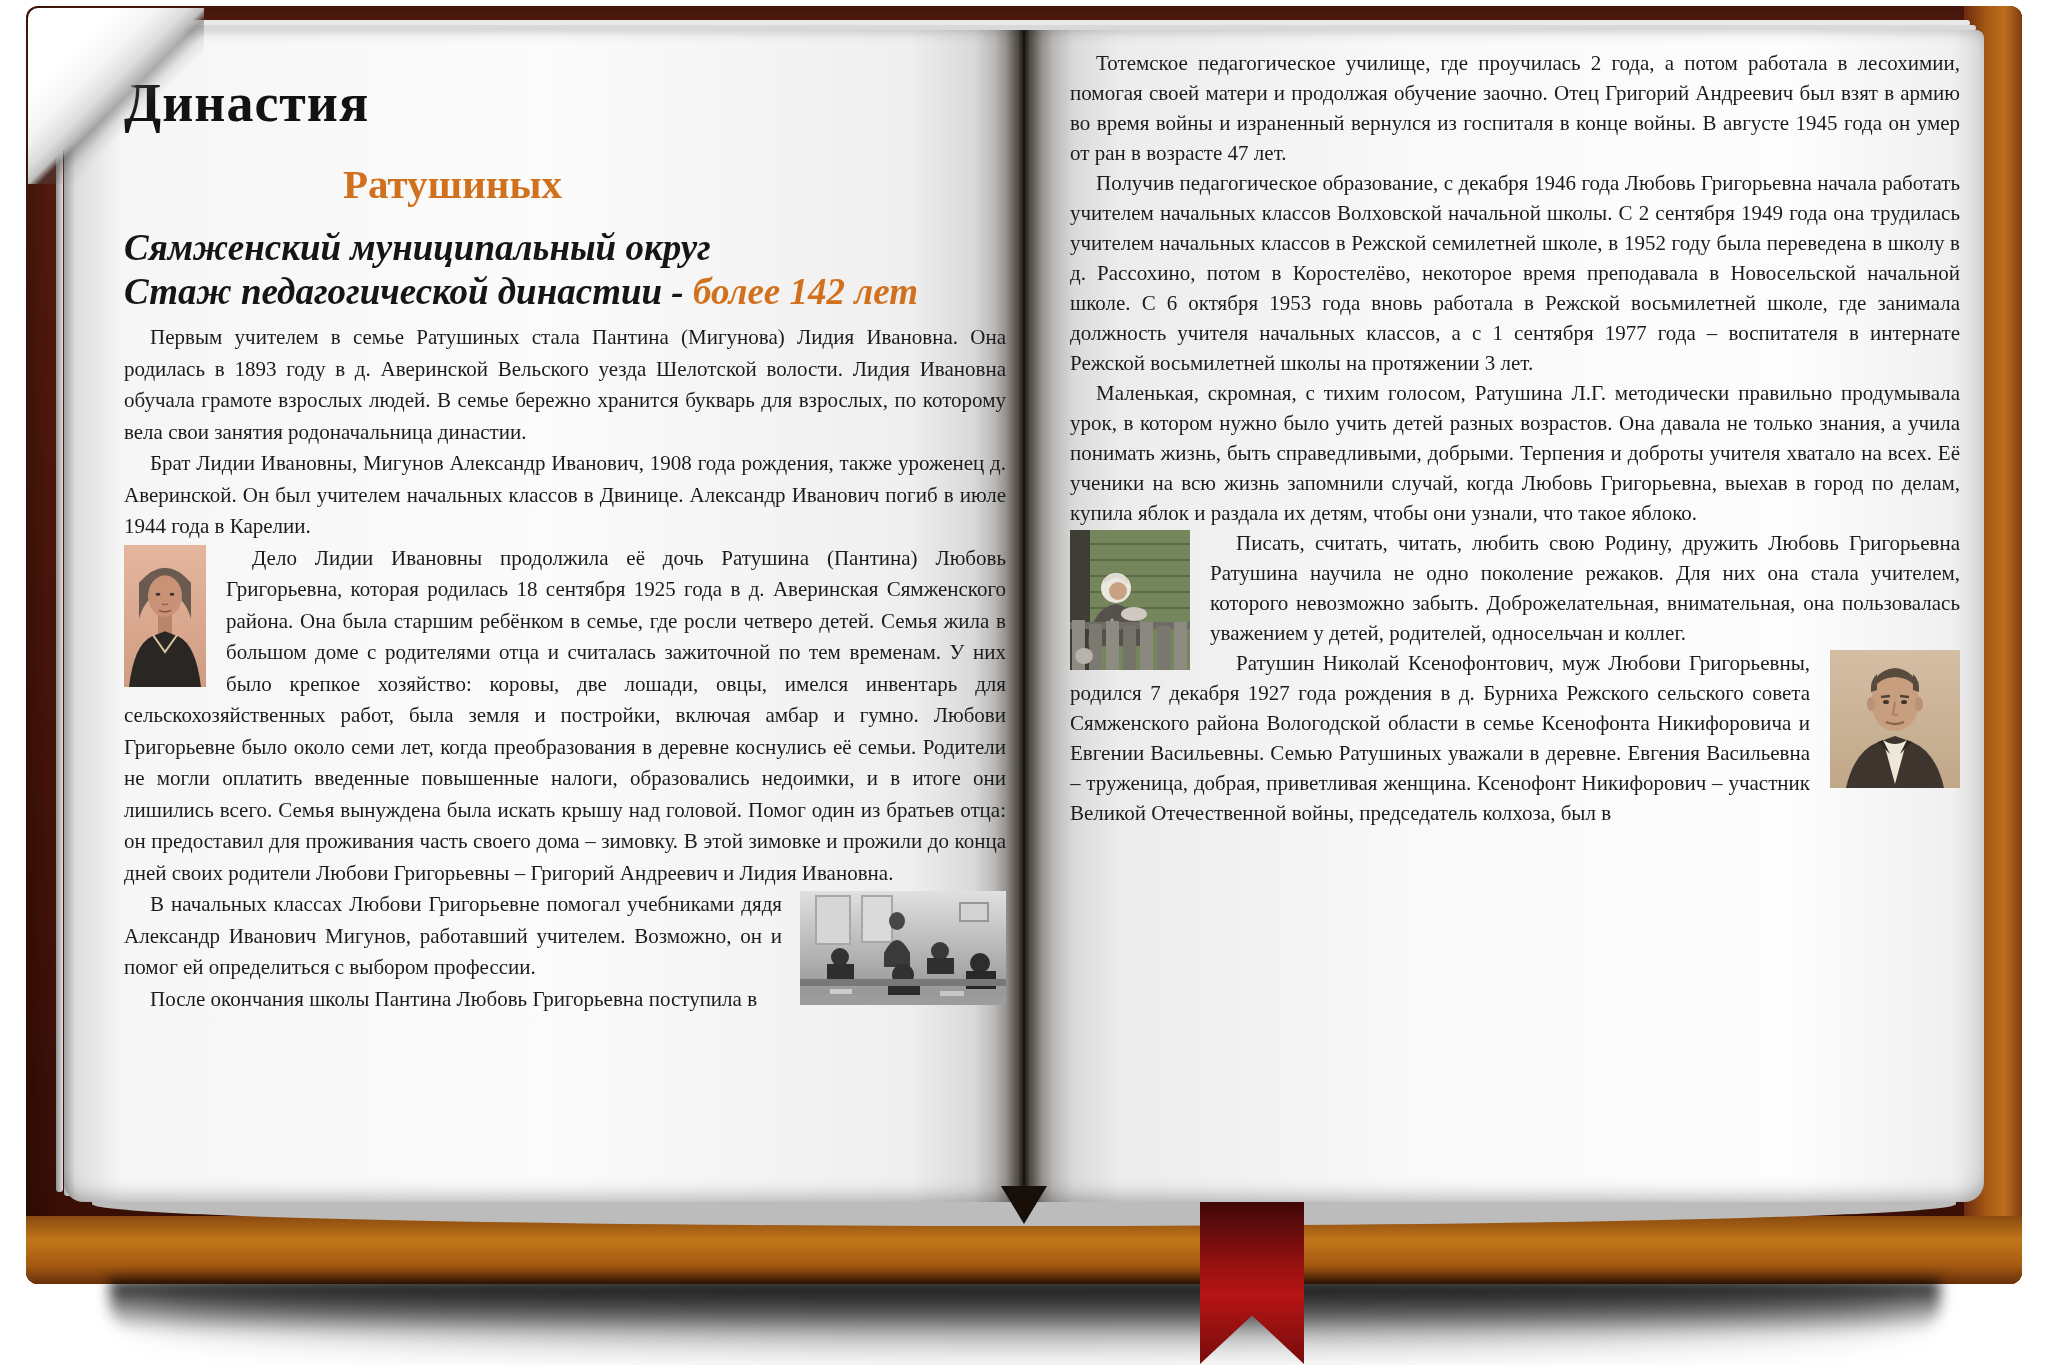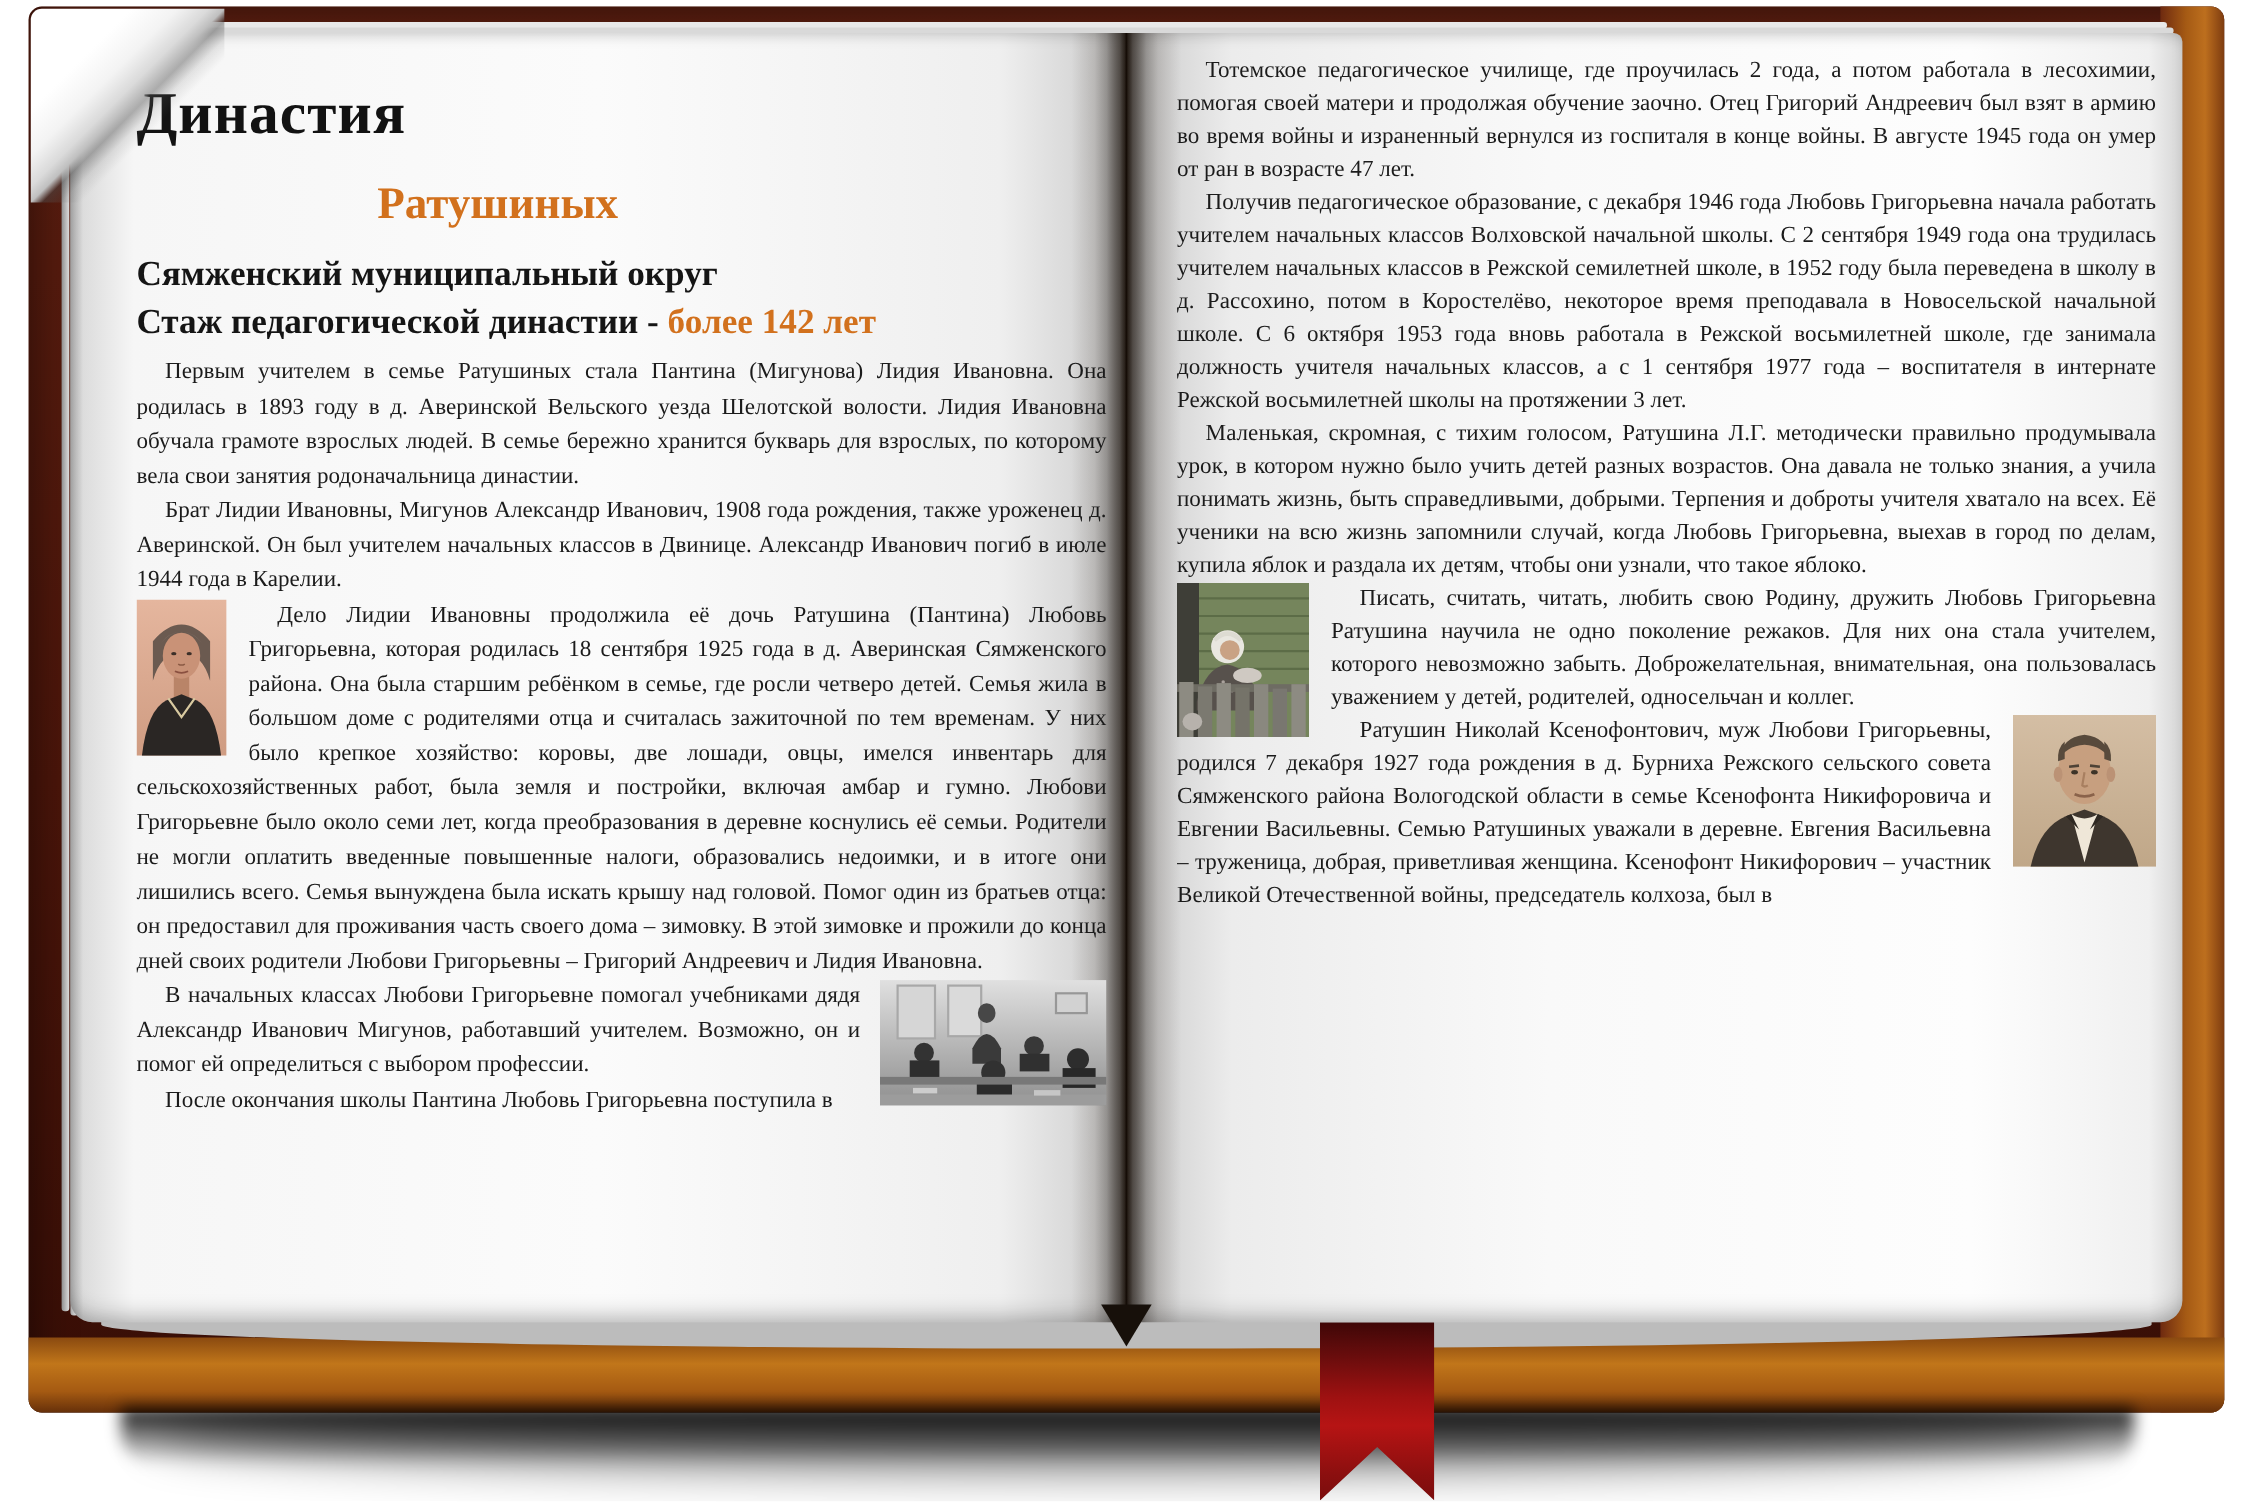--- a/index.html
+++ b/index.html
@@ -64,21 +64,21 @@
   
   .ptext{position:absolute;color:#1b1b1b;overflow:hidden;}
   .ptext p{margin:0;text-align:justify;text-indent:26px;font-size:21px;}
   .left-text{left:124px;top:44px;width:882px;height:1156px;line-height:31.5px;}
   .right-text{left:1070px;top:40px;width:890px;height:1160px;line-height:30px;}
 
   h1.ttl{font-size:54px;line-height:62px;margin:28px 225px 0 0;text-align:left;
          font-weight:bold;color:#121212;letter-spacing:1px;}
   h2.fam{font-size:41px;line-height:56px;margin:22px 225px 0 0;text-align:center;
          font-weight:bold;color:var(--accent-orange,#d2711d);}
-  .subhead{font-size:32px;line-height:44px;font-weight:bold;color:#151515;}
+  .subhead{font-size:37px;line-height:44px;font-weight:bold;color:#151515;font-style:italic;}
   .sub1{margin-top:14px;}
   .accent{color:var(--accent-orange,#d2711d);}
   .body-start{margin-top:8px !important;}
 
   .photo{display:block;}
   .ph-lyubov{float:left;width:82px;height:142px;margin:2px 20px 8px 0;}
   .ph-class{float:right;width:206px;height:114px;margin:2px 0 4px 18px;}
   .ph-fence{float:left;width:120px;height:140px;margin:2px 20px 6px 0;}
   .ph-man{float:right;width:130px;height:138px;margin:2px 0 6px 20px;}
 </style>

